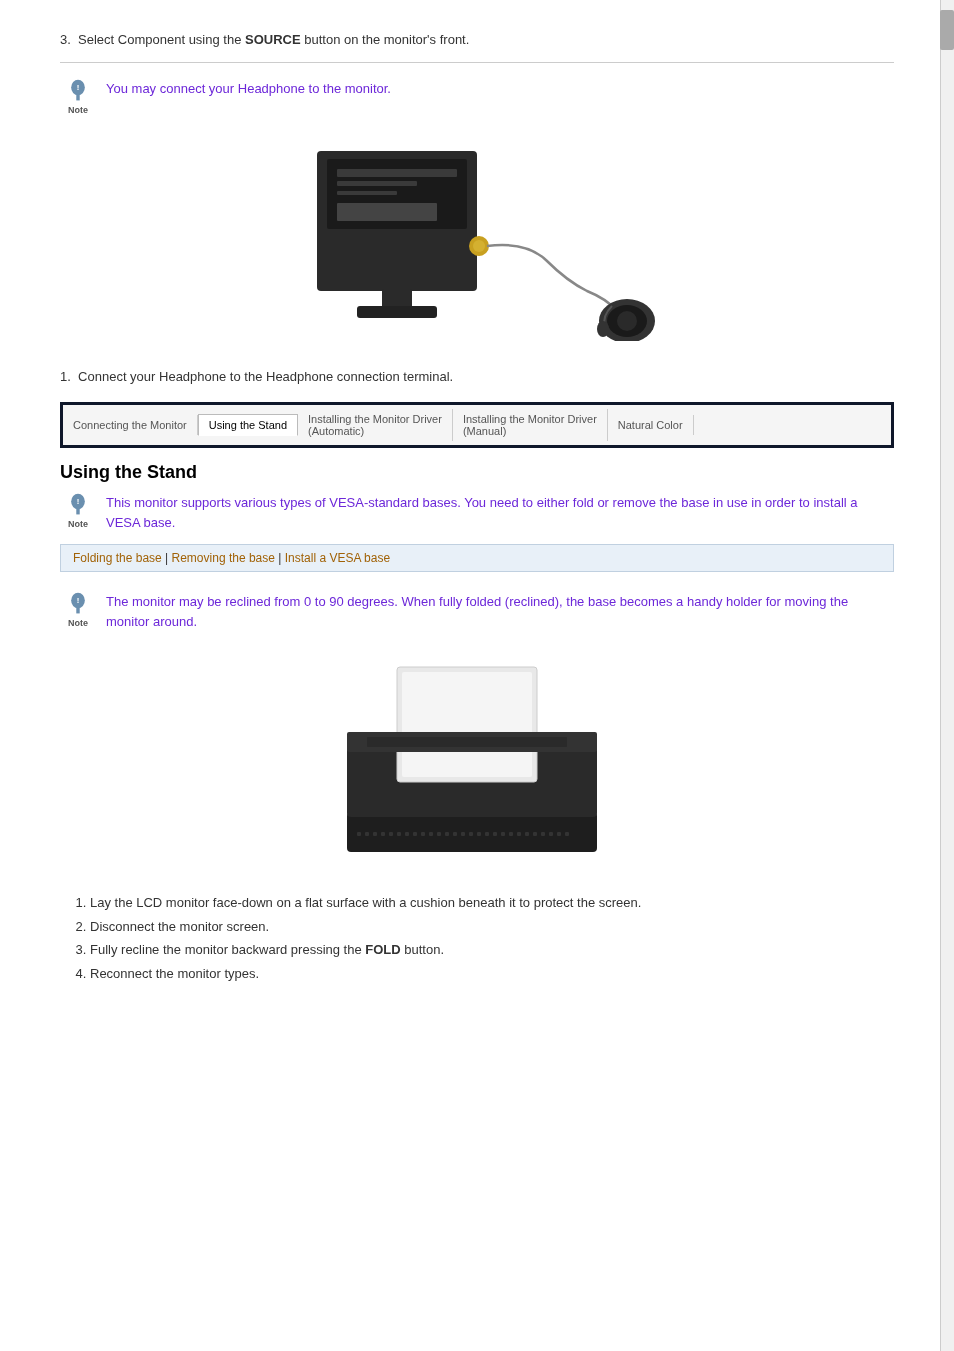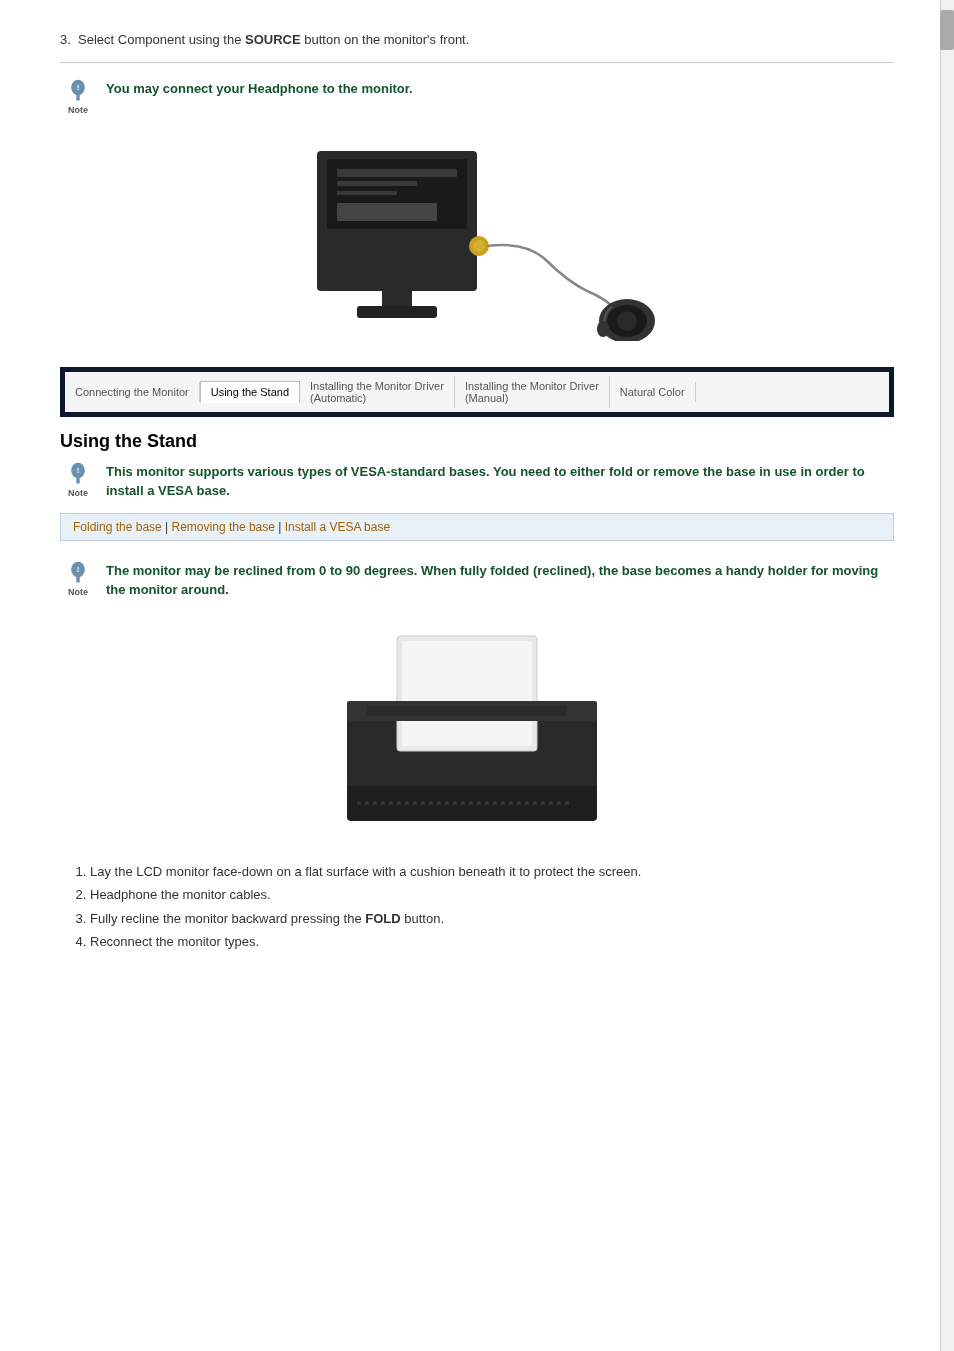--- a/index.html
+++ b/index.html
@@ -55,36 +55,35 @@
     .note-label {
       font-size: 9px;
       font-weight: bold;
       color: #555;
       text-align: left;
       margin-top: 2px;
     }
     .note-text {
       font-size: 13px;
       line-height: 1.5;
-      color: #14532d;
-      font-weight: bold;
+      color: #6d28d9;
     }
     
     .headphone-image-area {
       display: flex;
       justify-content: center;
       align-items: center;
       margin: 16px 0 16px 0;
       height: 220px;
     }
     
     .nav-bar {
       display: flex;
       align-items: center;
-      border: 5px solid #0f172a;
+      border: 3px solid #0f172a;
       background: #f5f5f5;
       font-size: 11px;
       color: #555;
       margin: 16px 0 0 0;
       padding: 4px 0;
     }
     .nav-bar-item {
       padding: 4px 10px;
       border-right: 1px solid #ccc;
       white-space: nowrap;
@@ -211,20 +210,23 @@
 
       <ellipse cx="340" cy="180" rx="28" ry="22" fill="#333"></ellipse>
       <ellipse cx="340" cy="180" rx="20" ry="16" fill="#1a1a1a"></ellipse>
       <circle cx="340" cy="180" r="10" fill="#2a2a2a"></circle>
 
       <path d="M325 165 Q315 175 318 185" stroke="#555" stroke-width="2" fill="none"></path>
       <ellipse cx="316" cy="188" rx="6" ry="8" fill="#333"></ellipse>
     </svg>
   </div>
 
+  <div class="step-text">
+    1.&nbsp;&nbsp;<span>Connect your Headphone to the Headphone connection terminal.</span>
+  </div>
 
   <div class="nav-bar">
     <div class="nav-bar-item">Connecting the Monitor</div>
     <div class="nav-bar-item active-tab">Using the Stand</div>
     <div class="nav-bar-item">Installing the Monitor Driver<br>(Automatic)</div>
     <div class="nav-bar-item">Installing the Monitor Driver<br>(Manual)</div>
     <div class="nav-bar-item">Natural Color</div>
     <div class="nav-bar-item">&nbsp;</div>
   </div>
 
@@ -305,21 +307,21 @@
         <rect x="10" y="75" width="250" height="20" rx="2" fill="#333"></rect>
         <rect x="30" y="80" width="200" height="10" rx="1" fill="#2a2a2a"></rect>
       </svg>
     </div>
 
     <ol class="item-list">
       <li>
         <span>Lay the LCD monitor face-down on a flat surface with a cushion beneath it to protect the screen.</span>
       </li>
       <li>
-        <span>Headphone the monitor cables.</span>
+        <span>Disconnect the monitor screen.</span>
       </li>
       <li>
         <span>Fully recline the monitor backward pressing the <strong>FOLD</strong> button.</span>
       </li>
       <li>
         <span>Reconnect the monitor types.</span>
       </li>
     </ol>
   </div>
 </div>

